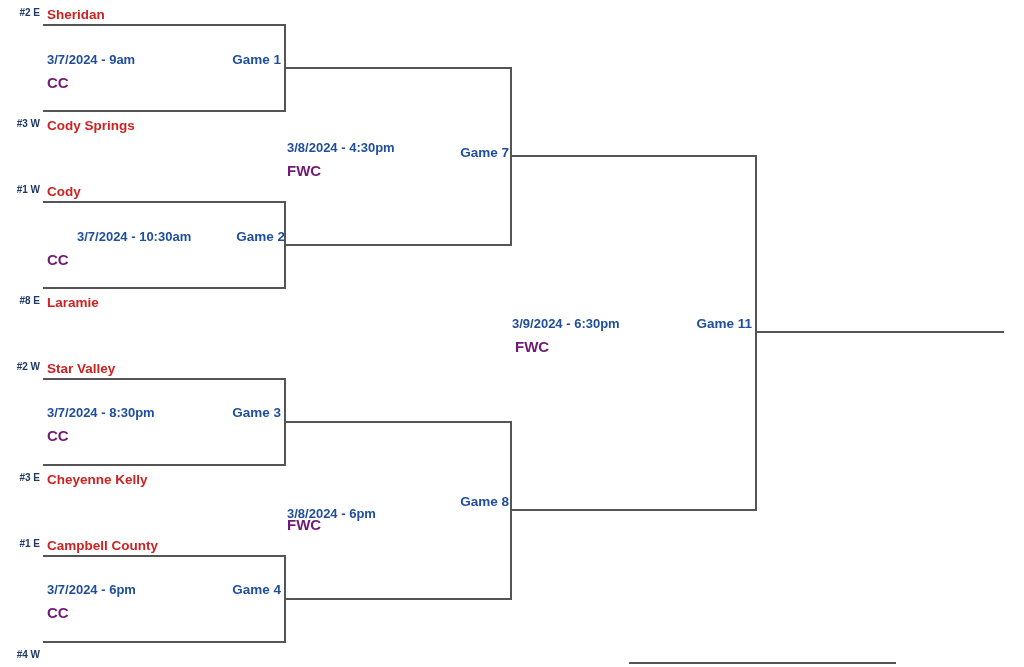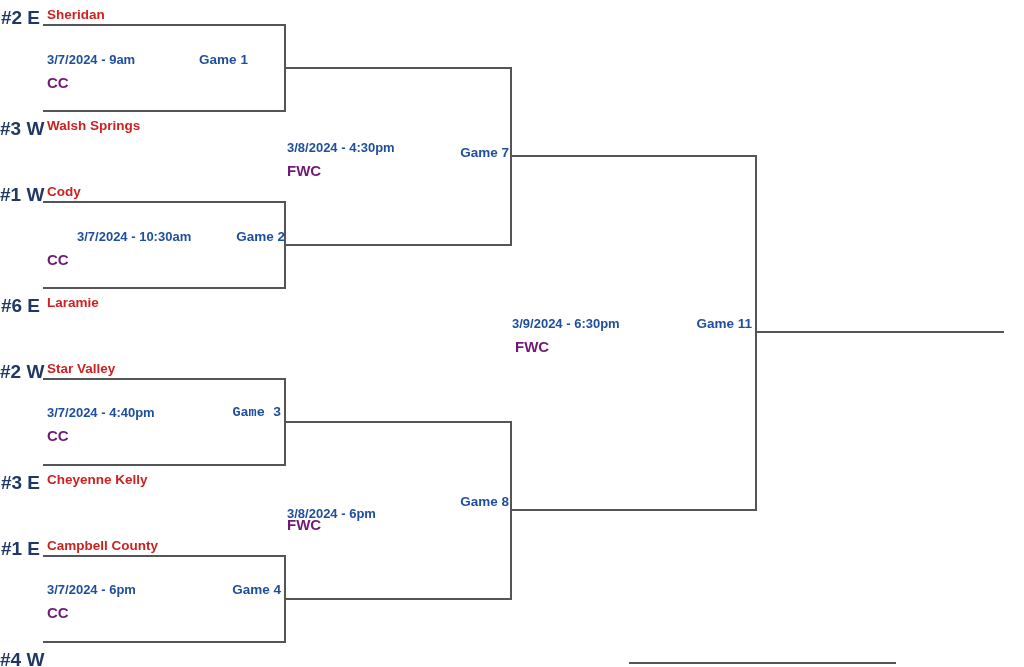--- a/index.html
+++ b/index.html
@@ -24,21 +24,21 @@
   }
 
   
   .txt {
     position: absolute;
     white-space: nowrap;
     font-weight: bold;
     line-height: 1;
   }
   .seed {
-    font-size: 19px;
+    font-size: 10px;
     color: #1f3864;
     text-align: right;
   }
   .team {
     font-size: 13.5px;
     color: #cc2222;
   }
   .datetime {
     font-size: 13px;
     color: #1f4e9c;
@@ -77,55 +77,55 @@
     <div class="txt seed" style="left:0px; top:8px; width:40px;">#2 E</div>
     <div class="txt team" style="left:47px; top:8px;">Sheridan</div>
 
     <div class="ln h" style="left:43px; top:24px; width:243px;"></div>
     <div class="ln v" style="left:284px; top:24px; height:88px;"></div>
     <div class="ln h" style="left:43px; top:110px; width:243px;"></div>
     <div class="ln h" style="left:284px; top:67px; width:30px;"></div>
 
     <div class="txt datetime" style="left:47px; top:53px;">3/7/2024 - 9am</div>
     <div class="txt venue" style="left:47px; top:75px;">CC</div>
-    <div class="txt gamelabel" style="left:166px; top:53px; width:115px;text-align:center;">Game 1</div>
+    <div class="txt gamelabel" style="left:166px; top:53px; width:115px;">Game 1</div>
 
     <div class="txt seed" style="left:0px; top:119px; width:40px;">#3 W</div>
-    <div class="txt team" style="left:47px; top:119px;">Walsh Springs</div>
+    <div class="txt team" style="left:47px; top:119px;">Cody Springs</div>
   </div>
 
   <div>
     <div class="txt seed" style="left:0px; top:185px; width:40px;">#1 W</div>
     <div class="txt team" style="left:47px; top:185px;">Cody</div>
 
     <div class="ln h" style="left:43px; top:201px; width:243px;"></div>
     <div class="ln v" style="left:284px; top:201px; height:88px;"></div>
     <div class="ln h" style="left:43px; top:287px; width:243px;"></div>
     <div class="ln h" style="left:284px; top:244px; width:30px;"></div>
 
     <div class="txt datetime" style="left:47px; top:230px;margin-left:30px;">3/7/2024 - 10:30am</div>
     <div class="txt venue" style="left:47px; top:252px;">CC</div>
     <div class="txt gamelabel" style="left:170px; top:230px; width:115px;">Game 2</div>
 
-    <div class="txt seed" style="left:0px; top:296px; width:40px;">#6 E</div>
+    <div class="txt seed" style="left:0px; top:296px; width:40px;">#8 E</div>
     <div class="txt team" style="left:47px; top:296px;">Laramie</div>
   </div>
 
   <div>
     <div class="txt seed" style="left:0px; top:362px; width:40px;">#2 W</div>
     <div class="txt team" style="left:47px; top:362px;">Star Valley</div>
 
     <div class="ln h" style="left:43px; top:378px; width:243px;"></div>
     <div class="ln v" style="left:284px; top:378px; height:88px;"></div>
     <div class="ln h" style="left:43px; top:464px; width:243px;"></div>
     <div class="ln h" style="left:284px; top:421px; width:30px;"></div>
 
-    <div class="txt datetime" style="left:47px; top:406px;">3/7/2024 - 4:40pm</div>
+    <div class="txt datetime" style="left:47px; top:406px;">3/7/2024 - 8:30pm</div>
     <div class="txt venue" style="left:47px; top:428px;">CC</div>
-    <div class="txt gamelabel" style="left:166px; top:406px; width:115px;font-family:Liberation Mono, monospace;">Game 3</div>
+    <div class="txt gamelabel" style="left:166px; top:406px; width:115px;">Game 3</div>
 
     <div class="txt seed" style="left:0px; top:473px; width:40px;">#3 E</div>
     <div class="txt team" style="left:47px; top:473px;">Cheyenne Kelly</div>
   </div>
 
   <div>
     <div class="txt seed" style="left:0px; top:539px; width:40px;">#1 E</div>
     <div class="txt team" style="left:47px; top:539px;">Campbell County</div>
 
     <div class="ln h" style="left:43px; top:555px; width:243px;"></div>

